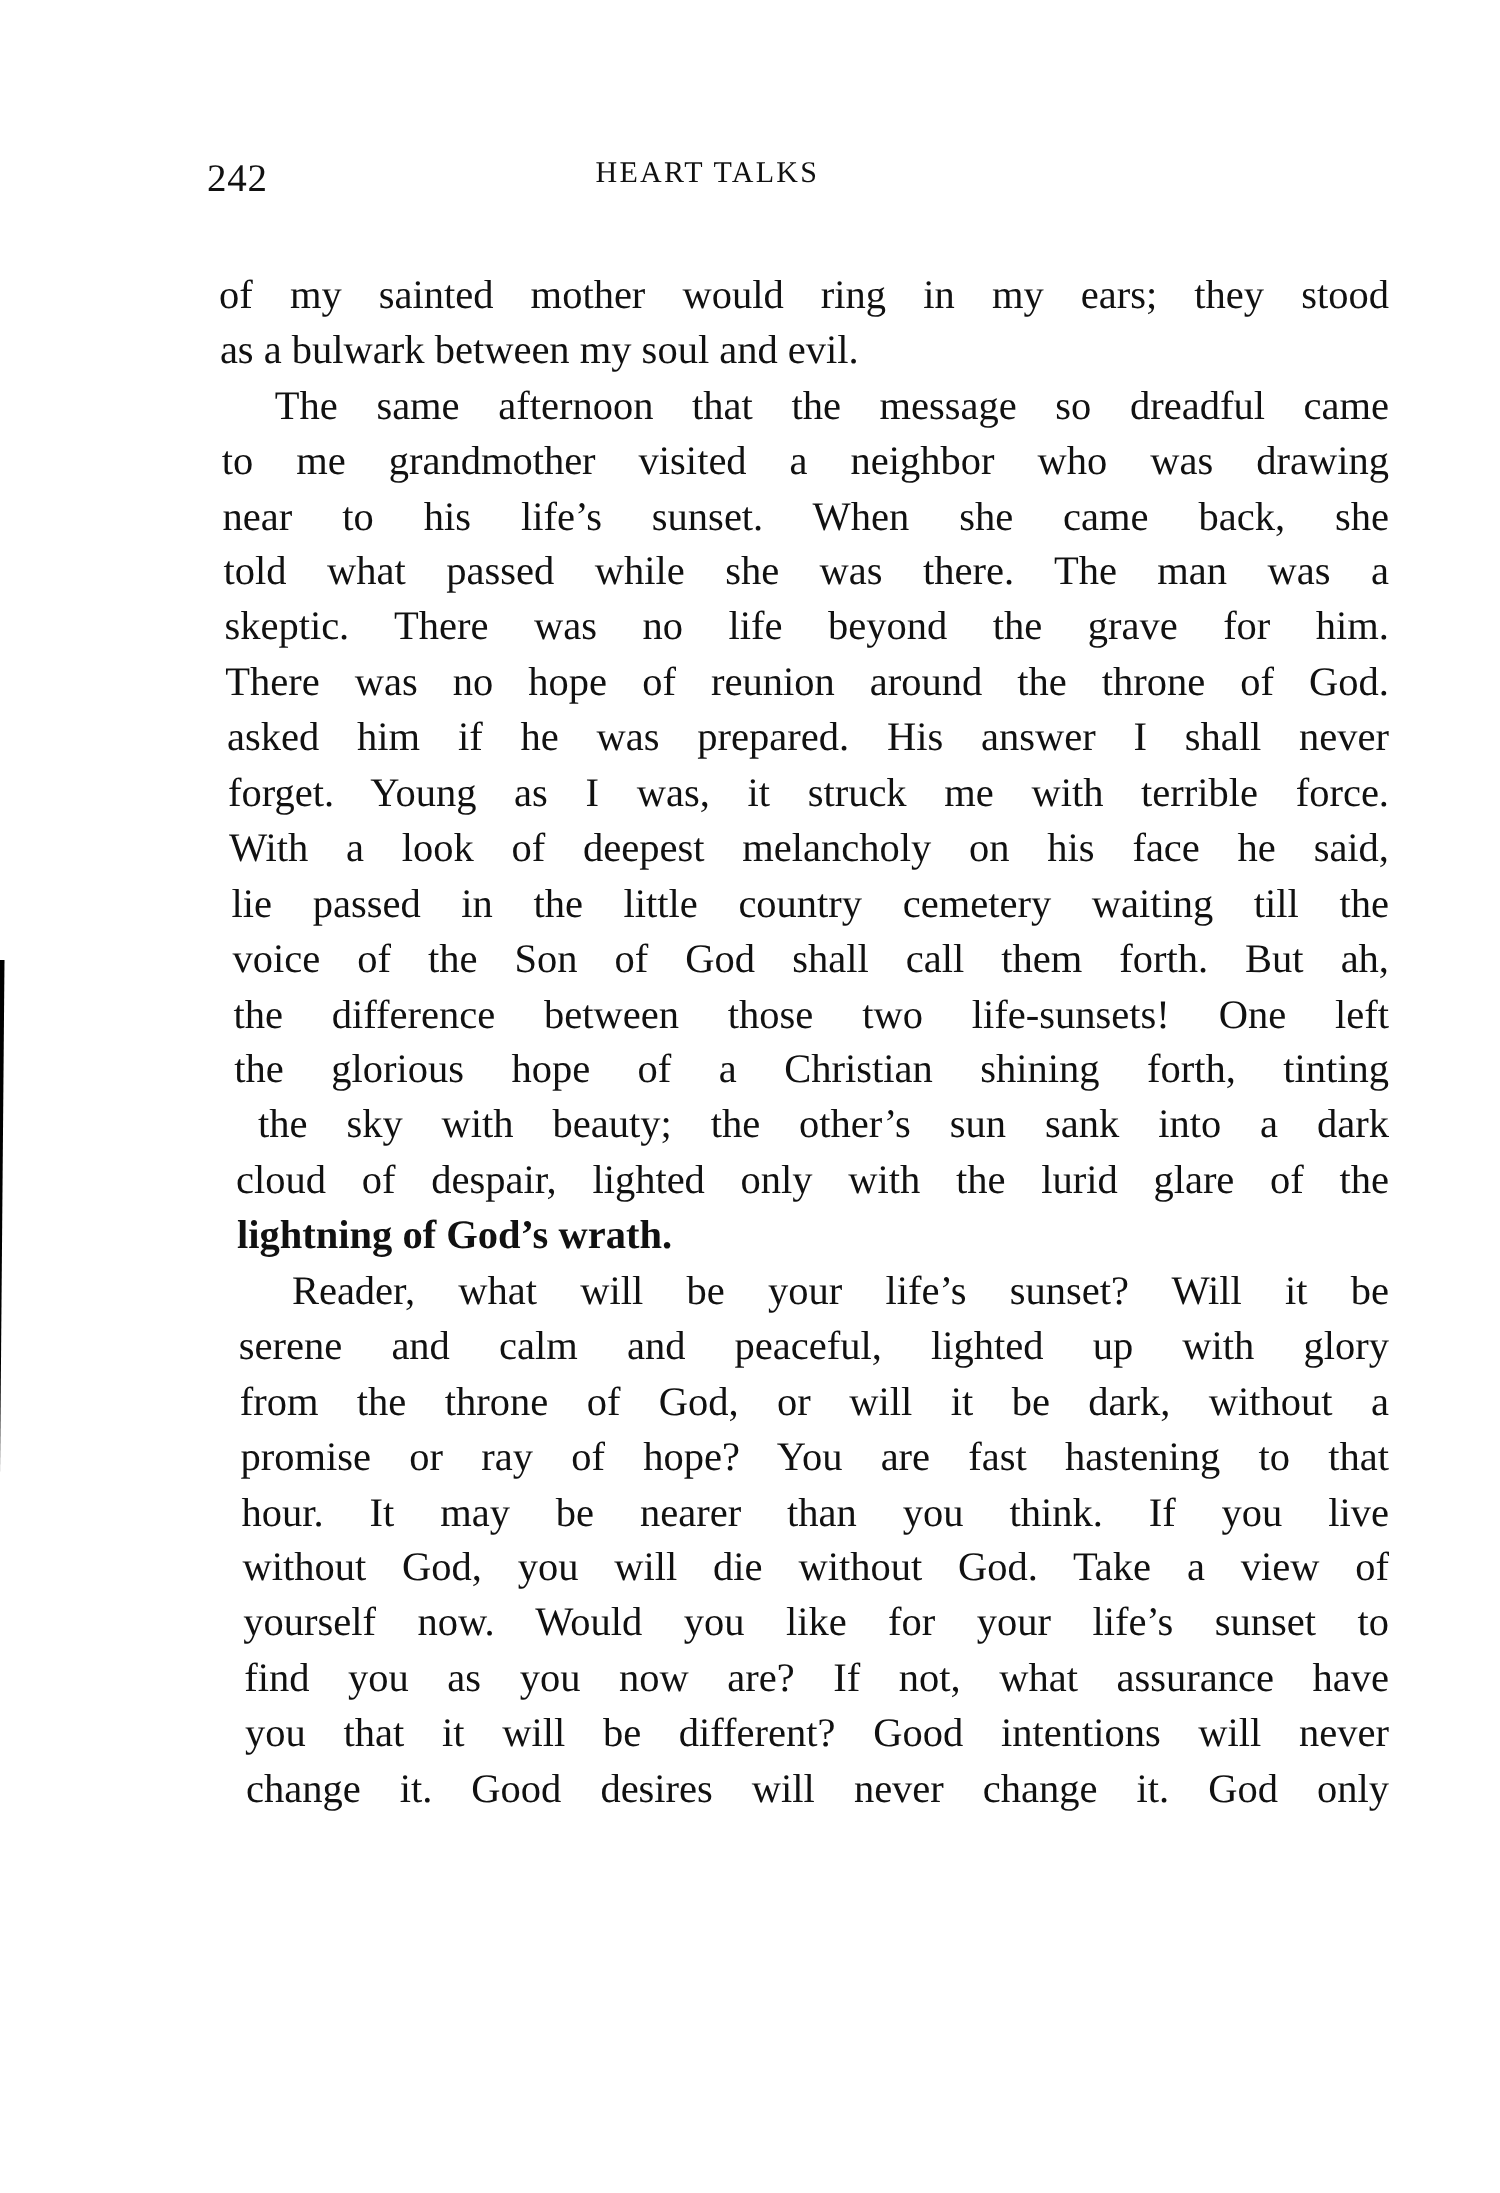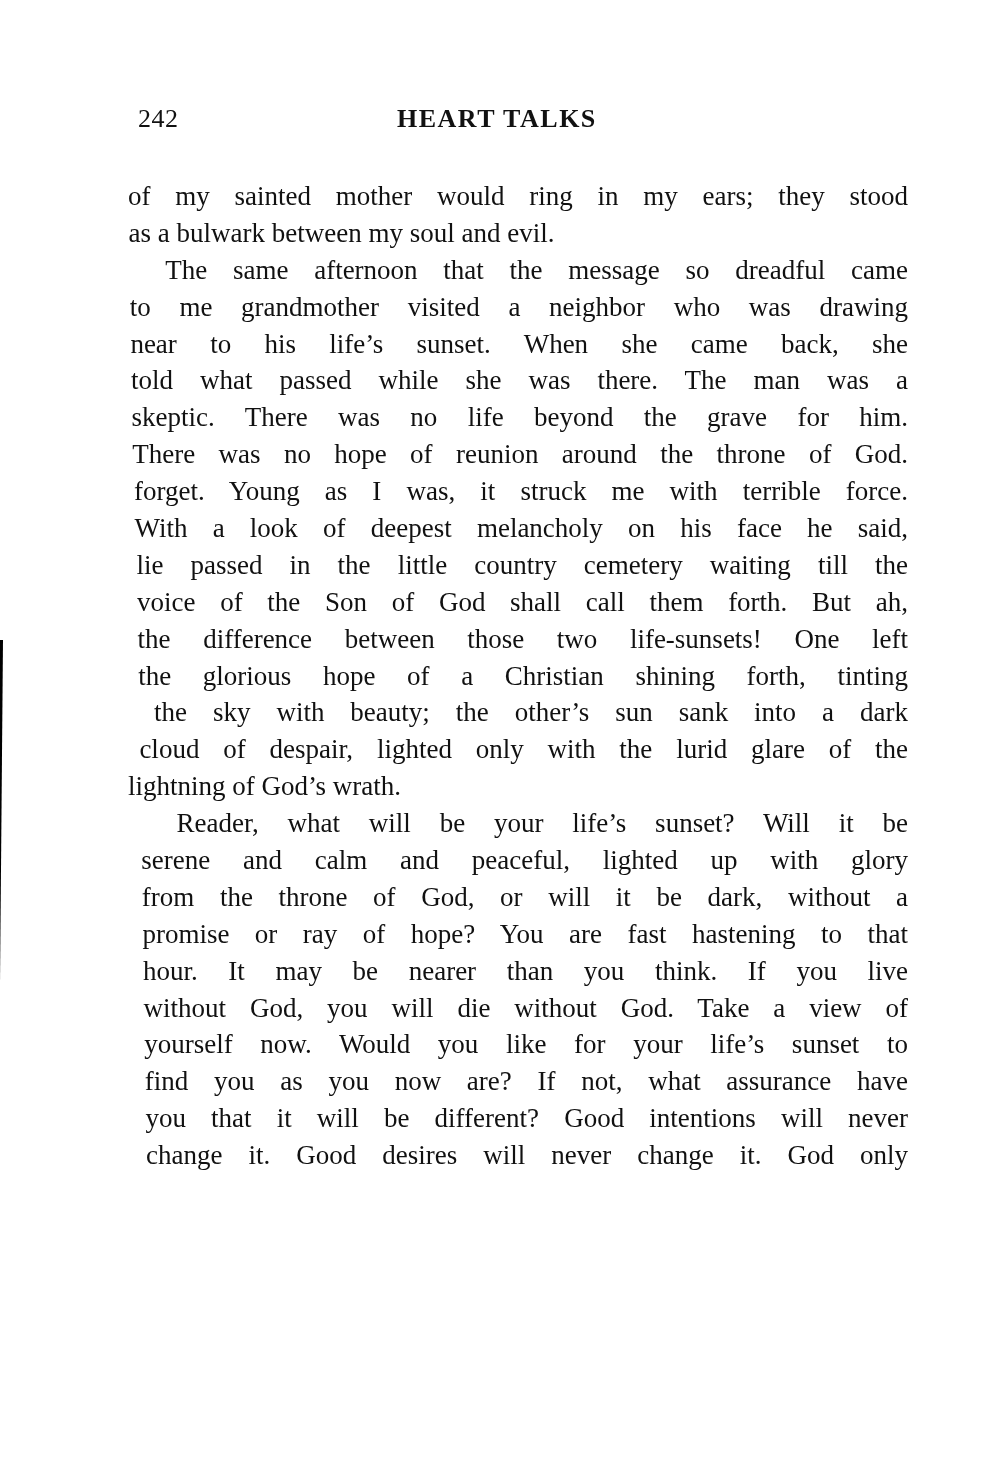--- a/index.html
+++ b/index.html
@@ -26,28 +26,28 @@
       position: absolute;
       left: 0;
       top: 0;
       font-size: 26px;
       letter-spacing: 0.5px;
     }
     .running-head {
       position: absolute;
       left: 259px;
       top: 0;
-      font-size: 26px;
+      font-size: 20px;
       letter-spacing: 1.5px;
-      font-weight: bold;
+      font-weight: normal;
     }
     .body-text {
       position: absolute;
       top: 178px;
-      left: 128px;
+      left: 146px;
       width: 780px;
     }
     .line {
       display: block;
       height: 36.9px;
       line-height: 36.9px;
       font-size: 27px;
       white-space: nowrap;
       text-align: justify;
       text-align-last: justify;
@@ -82,31 +82,32 @@
       <span class="line" style="margin-left: 0px;">of my sainted mother would ring in my ears; they stood</span>
       <span class="line last" style="margin-left: 0.6px;">as a bulwark between my soul and evil.</span>
     </div>
     <div class="paragraph">
       <span class="line indent" style="margin-left: 1.2px;">The same afternoon that the message so dreadful came</span>
       <span class="line" style="margin-left: 1.8px;">to me grandmother visited a neighbor who was drawing</span>
       <span class="line" style="margin-left: 2.4px;">near to his life’s sunset.  When she came back, she</span>
       <span class="line" style="margin-left: 3px;">told what passed while she was there.  The man was a</span>
       <span class="line" style="margin-left: 3.6px;">skeptic.  There was no life beyond the grave for him.</span>
       <span class="line" style="margin-left: 4.2px;">There was no hope of reunion around the throne of God.</span>
+      <span class="line" style="margin-left: 5.4px;">asked him if he was prepared.  His answer I shall never</span>
       <span class="line" style="margin-left: 6px;">forget.  Young as I was, it struck me with terrible force.</span>
       <span class="line" style="margin-left: 6.6px;">With a look of deepest melancholy on his face he said,</span>
     </div>
     <div class="paragraph">
       <span class="line" style="margin-left: 8.4px;">lie passed in the little country cemetery waiting till the</span>
       <span class="line" style="margin-left: 9px;">voice of the Son of God shall call them forth.  But ah,</span>
       <span class="line" style="margin-left: 9.6px;">the difference between those two life-sunsets!  One left</span>
       <span class="line" style="margin-left: 10.2px;">the glorious hope of a Christian shining forth, tinting</span>
       <span class="line" style="margin-left: 26px;">the sky with beauty; the other’s sun sank into a dark</span>
       <span class="line" style="margin-left: 11.4px;">cloud of despair, lighted only with the lurid glare of the</span>
-      <span class="line last" style="">lightning of God’s wrath.</span>
+      <span class="line last" style="margin-left: 12px; font-weight: bold;">lightning of God’s wrath.</span>
     </div>
     <div class="paragraph">
       <span class="line indent" style="margin-left: 12.6px;">Reader, what will be your life’s sunset?  Will it be</span>
       <span class="line" style="margin-left: 13.2px;">serene and calm and peaceful, lighted up with glory</span>
       <span class="line" style="margin-left: 13.8px;">from the throne of God, or will it be dark, without a</span>
       <span class="line" style="margin-left: 14.4px;">promise or ray of hope?  You are fast hastening to that</span>
       <span class="line" style="margin-left: 15px;">hour.  It may be nearer than you think.  If you live</span>
       <span class="line" style="margin-left: 15.6px;">without God, you will die without God.  Take a view of</span>
       <span class="line" style="margin-left: 16.2px; font-family: Liberation Serif, serif;">yourself now.  Would you like for your life’s sunset to</span>
       <span class="line" style="margin-left: 16.8px;">find you as you now are?  If not, what assurance have</span>

